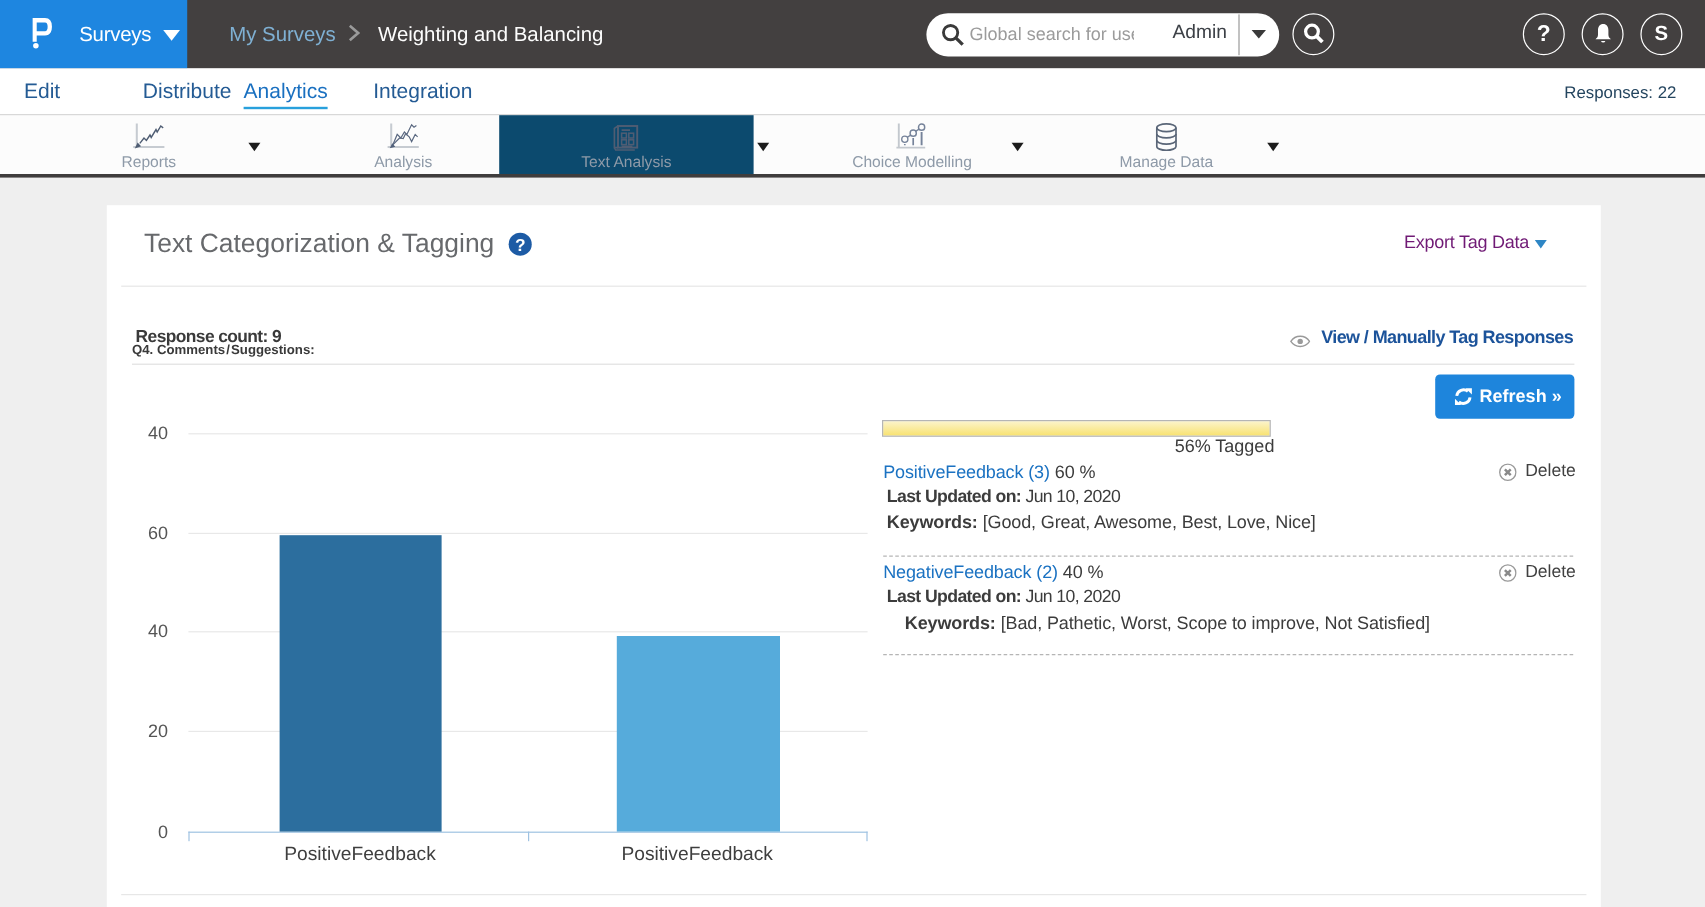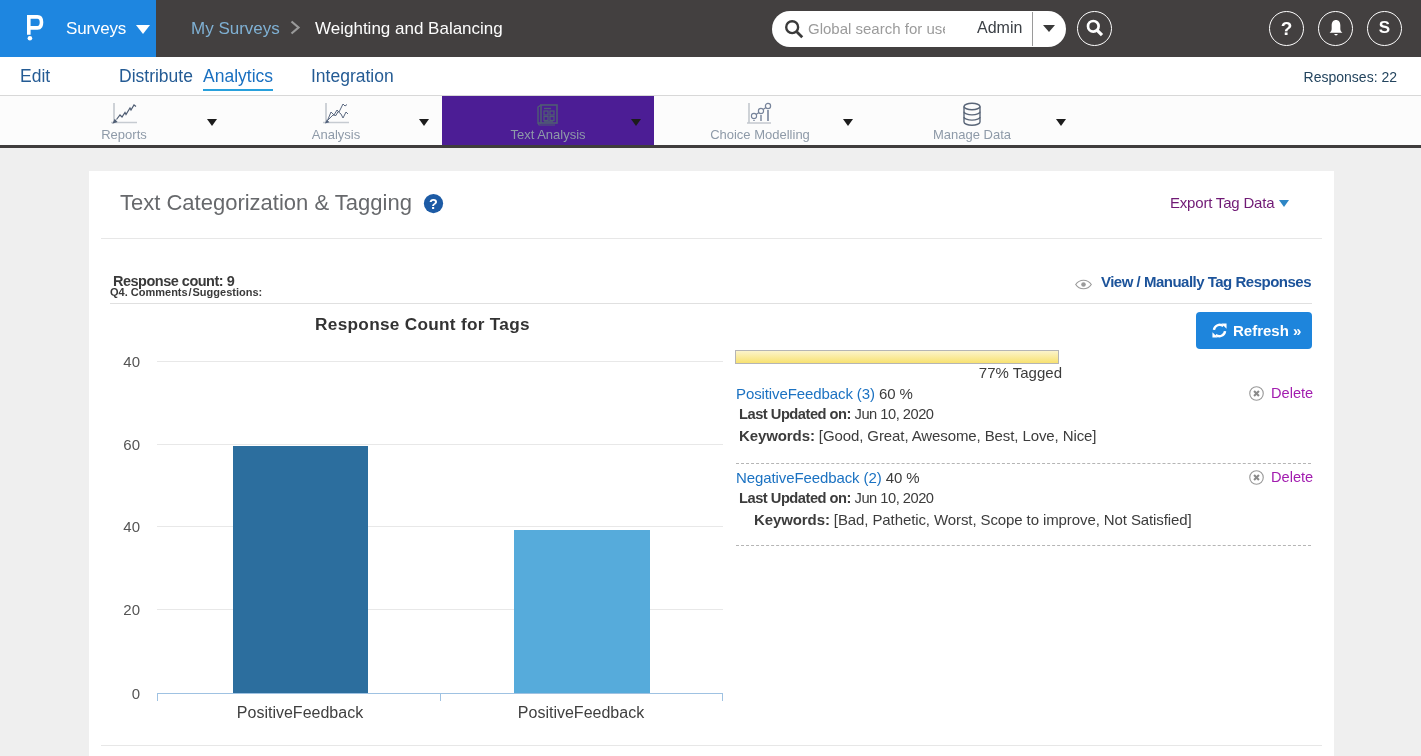--- a/index.html
+++ b/index.html
@@ -46,21 +46,21 @@
 .bar { position:absolute; }
 .xlab { position:absolute; top:533px; width:200px; text-align:center; font-size:16px; color:#3f3f3f; }
 
 .btn { position:absolute; top:141px; height:37px; background:#1e85dc; border-radius:4px; color:#fff; font-size:15px; font-weight:bold; }
 #progress { position:absolute; left:646px; top:179px; width:324px; height:14px; border:1px solid #b5b5b5; background:linear-gradient(#fcf4cb,#f8e271); }
 #pct { position:absolute; left:646px; top:193px; width:327px; text-align:right; font-size:15px; color:#3c3c3c; }
 .tagline { position:absolute; font-size:15px; letter-spacing:-0.1px; color:#3c3c3c; white-space:nowrap; }
 .lu { font-size:14.7px !important; letter-spacing:-0.5px !important; }
 .bluelink { color:#1b72c2; }
 .dashed { position:absolute; left:647px; width:575px; border-top:1px dashed #b5b5b5; }
-.delwrap { position:absolute; font-size:14.6px; color:#a21caf; }
+.delwrap { position:absolute; font-size:14.6px; color:#404040; }
 </style>
 </head>
 <body>
 
 <div id="topbar">
   <div id="logoblock">
     <svg width="19" height="26" viewBox="0 0 19 26" style="position:absolute;left:27px;top:15px;">
       <path d="M1.8 19.7 L1.8 1.9 L10.5 1.9 C13.6 1.9 14.5 4.4 14.5 7.35 C14.5 10.3 13.6 12.85 10.5 12.85 L1.8 12.85" fill="none" stroke="#fff" stroke-width="3.6"></path>
       <circle cx="2.9" cy="23.2" r="2.3" fill="#fff"></circle>
     </svg>
@@ -119,21 +119,21 @@
   <div class="tab" style="left:230px;">
     <svg class="ticon" width="34" height="24" viewBox="0 0 34 24">
       <path d="M7 1 L7 20.5 M4 20.5 L30 20.5" stroke="#c6cbd1" stroke-width="1.7" fill="none"></path>
       <path d="M8.5 18.5 L12 10 L15 13 L18 8 L20 10 L24 2 L26 4 L28 2.5" stroke="#5a6880" stroke-width="1" fill="none"></path>
       <path d="M8.5 18.5 L14 13 L17 13.5 L19 9.5 L22 12 L24 16 L27 10 L29 12" stroke="#5a6880" stroke-width="1" fill="none"></path>
       <polygon points="5.8,21.6 10.4,20.2 7.9,17.4" fill="#51607a"></polygon>
     </svg>
     <div class="lbl">Analysis</div>
   </div>
   <div class="tabcaret" style="left:419px;"></div>
-  <div class="tab" style="left:442px; background:#4c1d95; height:49px;">
+  <div class="tab" style="left:416px; background:#0c4a6e; height:49px;">
     <svg class="ticon" width="24" height="24" viewBox="0 0 24 24">
       <rect x="5" y="3" width="16" height="18" fill="none" stroke="#4f5d73" stroke-width="1.6"></rect>
       <path d="M5 3 L2 5 L2 21 L5 21" fill="none" stroke="#4f5d73" stroke-width="1.4"></path>
       <path d="M2 21 L3 23 L19 23" fill="none" stroke="#4f5d73" stroke-width="1.2"></path>
       <line x1="8" y1="6.5" x2="15" y2="6.5" stroke="#4f5d73" stroke-width="1.4"></line>
       <rect x="8" y="9" width="4" height="4" fill="none" stroke="#4f5d73" stroke-width="1.3"></rect>
       <rect x="14" y="9" width="4" height="4" fill="none" stroke="#4f5d73" stroke-width="1.3"></rect>
       <rect x="8" y="14.5" width="4" height="4" fill="none" stroke="#4f5d73" stroke-width="1.3"></rect>
       <rect x="14" y="14.5" width="4" height="4" fill="none" stroke="#4f5d73" stroke-width="1.3"></rect>
       <line x1="8" y1="19.8" x2="17" y2="19.8" stroke="#4f5d73" stroke-width="1.2"></line>
@@ -180,21 +180,20 @@
 
   <div id="q4">Q4. Comments / Suggestions:</div>
   <div id="rc">Response count: 9</div>
   <svg width="17" height="11" viewBox="0 0 24 15" style="position:absolute;left:986px;top:108px;">
     <path d="M12 1.5 C6 1.5 2 6 1 7.5 C2 9 6 13.5 12 13.5 C18 13.5 22 9 23 7.5 C22 6 18 1.5 12 1.5 Z" fill="none" stroke="#9a9a9a" stroke-width="1.6"></path>
     <circle cx="12" cy="7.5" r="3.2" fill="#9a9a9a"></circle>
   </svg>
   <div id="viewtag">View / Manually Tag Responses</div>
   <div class="hdiv" style="left:21px; top:132px; width:1202px; background:#e0e0e0;"></div>
 
-  <div id="charttitle">Response Count for Tags</div>
   <div class="ylab" style="top:182px;">40</div>
   <div class="ylab" style="top:265px;">60</div>
   <div class="ylab" style="top:347px;">40</div>
   <div class="ylab" style="top:430px;">20</div>
   <div class="ylab" style="top:514px;">0</div>
   <div class="grid" style="top:190px;"></div>
   <div class="grid" style="top:273px;"></div>
   <div class="grid" style="top:355px;"></div>
   <div class="grid" style="top:438px;"></div>
   <div id="xaxis"></div>
@@ -209,21 +208,21 @@
   <div class="btn" style="left:1107px; width:116px;">
     <svg width="15" height="15" viewBox="0 0 20 20" style="position:absolute;left:16px;top:11px;">
       <path d="M2.6 9.2 A7.6 7.6 0 0 1 15 4.2" fill="none" stroke="#fff" stroke-width="3.2"></path>
       <path d="M17.4 10.8 A7.6 7.6 0 0 1 5 15.8" fill="none" stroke="#fff" stroke-width="3.2"></path>
       <polygon points="12.4,0.6 19.4,0.6 19.4,7.6" fill="#fff"></polygon>
       <polygon points="7.6,19.4 0.6,19.4 0.6,12.4" fill="#fff"></polygon>
     </svg>
     <span style="position:absolute;left:37px;top:10px;">Refresh »</span>
   </div>
   <div id="progress"></div>
-  <div id="pct">77% Tagged</div>
+  <div id="pct">56% Tagged</div>
 
   <div class="tagline" style="left:647px; top:214px;"><span class="bluelink">PositiveFeedback (3)</span> 60 %</div>
   <div class="delwrap" style="left:1182px; top:214px;">
     <svg width="15" height="15" viewBox="0 0 16 16" style="position:absolute;left:-22px;top:1px;">
       <circle cx="8" cy="8" r="7.2" fill="none" stroke="#999" stroke-width="1.2"></circle>
       <path d="M5.4 5.4 L10.6 10.6 M10.6 5.4 L5.4 10.6" stroke="#8a8a8a" stroke-width="2.2"></path>
     </svg>Delete</div>
   <div class="tagline lu" style="left:650px; top:235px;"><b>Last Updated on:</b> Jun 10, 2020</div>
   <div class="tagline" style="left:650px; top:256px;"><b>Keywords:</b> [Good, Great, Awesome, Best, Love, Nice]</div>
   <div class="dashed" style="top:292px;"></div>

